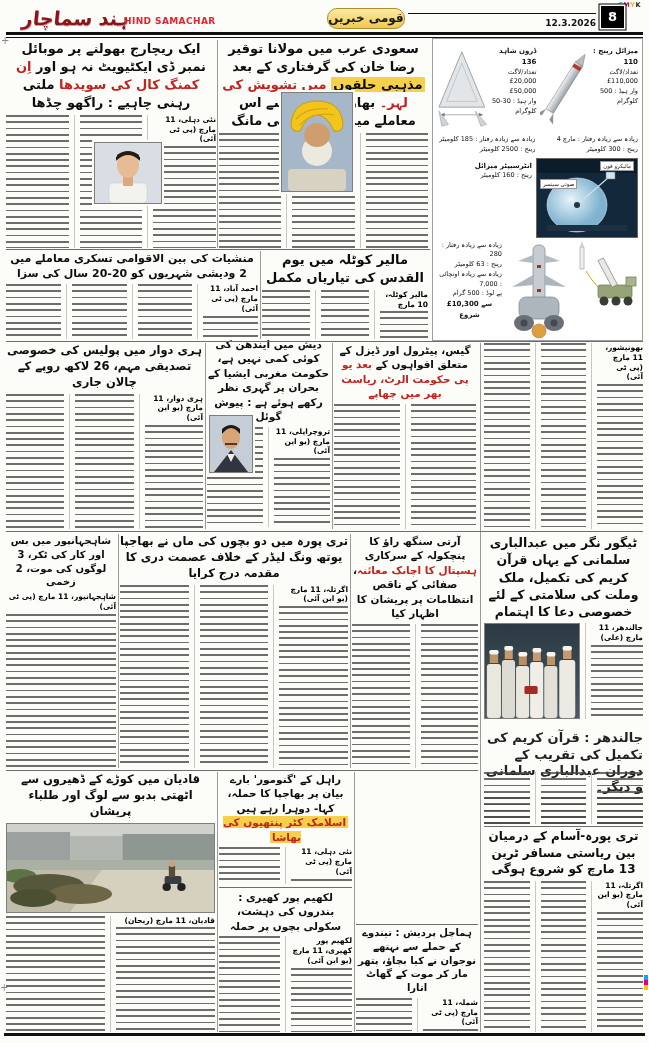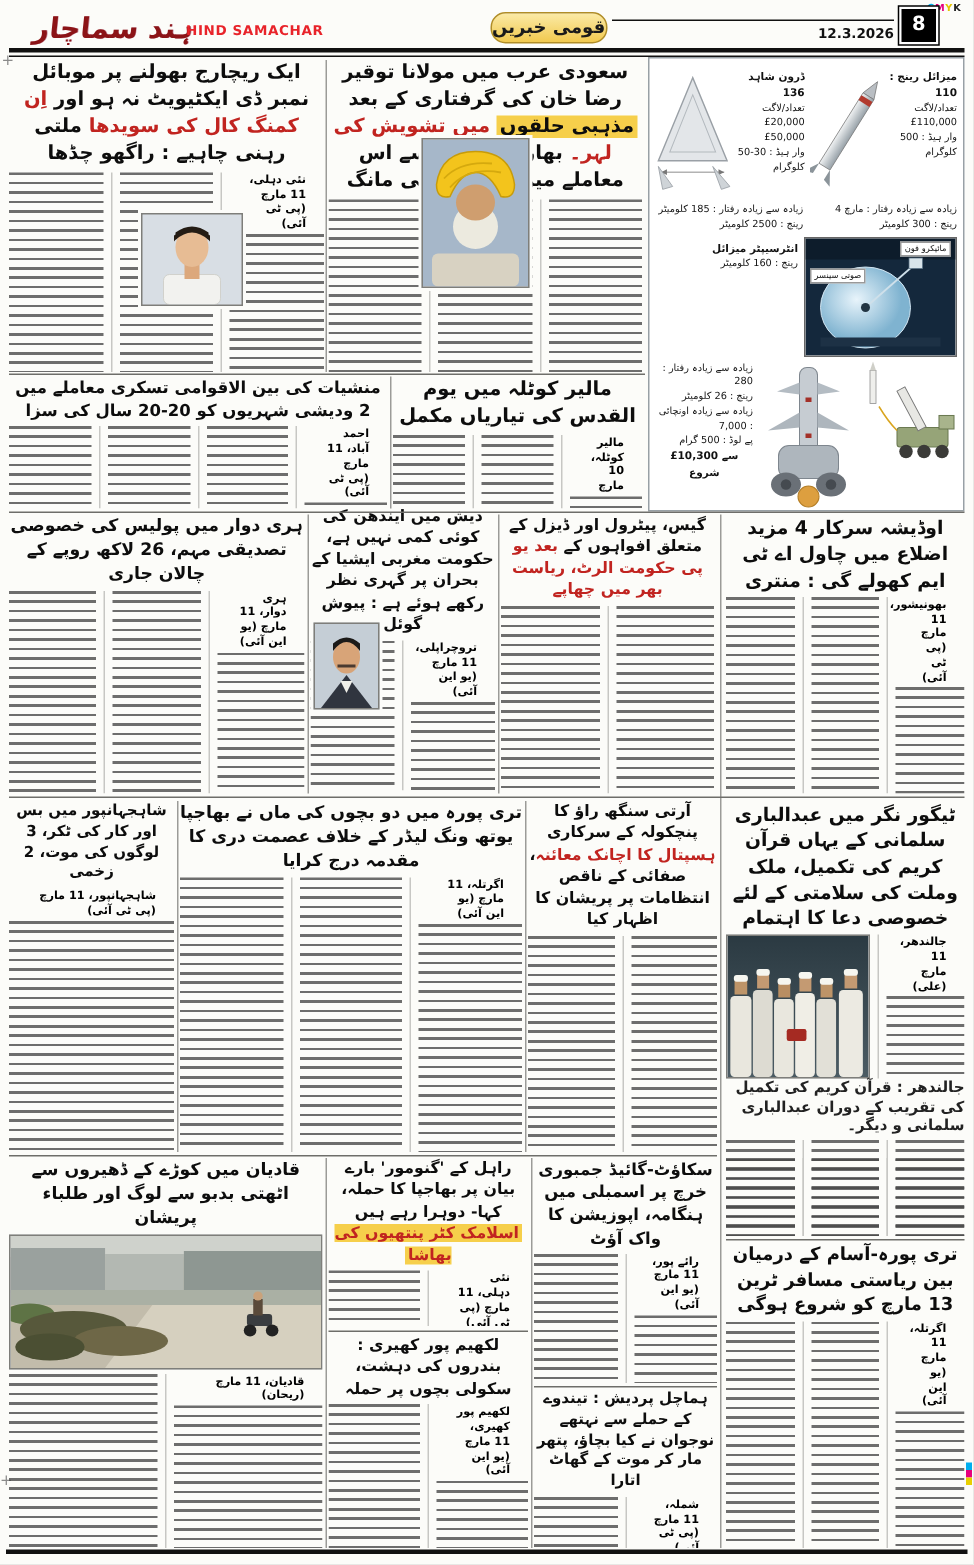--- a/index.html
+++ b/index.html
@@ -9,47 +9,47 @@
   
   .cmyk{position:absolute;top:1px;right:8px;font-size:6.5px;font-weight:bold;letter-spacing:.5px;}
   .cmyk .c{color:#00aeef}.cmyk .m{color:#e6007e}.cmyk .y{color:#e3c400}.cmyk .k{color:#222}
   .reg{position:absolute;color:#8a8a8a;font-size:10px;line-height:10px;}
   .cbar{position:absolute;left:644px;top:975px;width:4px;}
   .cbar div{width:4px;height:5px;}
   
   .mast-ur{position:absolute;left:22px;top:7px;font-size:19px;font-weight:bold;color:var(--maroon);
            transform:skewX(-6deg);text-shadow:.5px .5px 0 #c9a;white-space:nowrap;}
   .mast-en{position:absolute;left:124px;top:16px;font-size:9px;font-weight:bold;color:var(--mred);letter-spacing:.4px;}
-  .badge{position:absolute;left:327px;top:8px;width:76px;height:19px;line-height:19px;text-align:left;
+  .badge{position:absolute;left:327px;top:8px;width:76px;height:19px;line-height:19px;text-align:center;
          font-size:12px;font-weight:bold;color:#1a1a1a;background:linear-gradient(#fbeaa6,#f1c94f);
          border:1px solid #b08d28;border-radius:10px;}
   .datebar{position:absolute;left:408px;top:13px;width:188px;display:flex;justify-content:flex-end;gap:9px;
            font-size:9px;font-weight:bold;color:#111;align-items:flex-end;border-top:1.5px solid #111;padding-top:4px;flex-direction:column;}
   .datebar .dot{color:var(--dot);font-size:8px;}
   .pgbox{position:absolute;left:601px;top:6px;width:23px;height:22px;background:#000;color:#fff;
          font-size:13px;font-weight:bold;text-align:center;line-height:22px;
          box-shadow:0 0 0 1.5px #fff,0 0 0 2.5px #000;}
   .rule-a{position:absolute;left:6px;top:32px;width:637px;height:3px;background:#111;}
   .rule-b{position:absolute;left:6px;top:37px;width:637px;height:1px;background:#111;}
   
   .story{position:absolute;direction:rtl;overflow:hidden;display:flex;flex-direction:column;}
   .hl{margin:0 0 3px;color:#0d0d0d;font-weight:bold;line-height:1.38;text-align:center;}
   .seg-r{color:var(--red);}
   .seg-y{background:var(--yellow);padding:0 2px;}
   .seg-ry{color:var(--red);background:var(--yellow);padding:0 2px;}
   .cols{display:flex;gap:5px;flex:1;min-height:0;}
   .col{flex:1;display:flex;flex-direction:column;min-width:0;}
   .col:not(:last-child){border-left:1px solid #c7c7c4;padding-left:5px;}
-  .dl{margin:0 12px 2px;font-size:7.5px;font-weight:bold;color:#000;text-align:right;line-height:1.3;}
+  .dl{margin:0 0 2px;font-size:7.5px;font-weight:bold;color:#000;text-align:right;line-height:1.3;}
   .ft{flex:1;min-height:6px;opacity:.78;
       background:repeating-linear-gradient(to bottom,#454545 0,#454545 1.7px,transparent 1.7px,transparent 6.3px);}
   .ftl{opacity:.7;background:repeating-linear-gradient(to bottom,#333 0,#333 1.2px,transparent 1.2px,transparent 4.6px);}
   .photo{border:1px solid #7e7e7a;background:#cfd4d8;flex:none;overflow:hidden;}
   .photo.abs{position:absolute;z-index:3;box-shadow:0 0 0 2px #fcfcf9;}
-  .cap{margin:1px 0 2px;font-size:10px;font-weight:bold;color:#222;text-align:right;line-height:1.25;}
+  .cap{margin:11px 0 2px;font-size:13px;font-weight:bold;color:#222;text-align:right;line-height:1.25;}
   .vr{position:absolute;width:1px;background:#9b9b98;}
   .hr{position:absolute;height:1px;background:#6e6e6a;}
   .botrule{position:absolute;left:4px;top:1033px;width:641px;height:3px;background:#111;}
   
   .ig{position:absolute;left:432px;top:38px;width:211px;height:303px;border:1px solid #98a0a5;background:#fff;
       direction:rtl;padding:4px;box-sizing:border-box;display:flex;flex-direction:column;gap:3px;}
   .ig-lbl{font-size:6.5px;line-height:1.5;color:#111;text-align:right;}
   .ig-lbl b{font-size:7px;}
   .num{direction:ltr;unicode-bidi:isolate;display:inline-block;text-align:center;}
   .ig-row{display:flex;gap:4px;align-items:flex-start;}
@@ -241,21 +241,21 @@
         <ellipse cx="18" cy="82" rx="10" ry="8" fill="#6a7077"></ellipse>
           <ellipse cx="48" cy="82" rx="10" ry="8" fill="#6a7077"></ellipse>
         <circle cx="18" cy="82" r="3.5" fill="#454a50"></circle>
           <circle cx="48" cy="82" r="3.5" fill="#454a50"></circle>
         <circle cx="33" cy="90" r="7" fill="#dd9f3f" stroke="#b57f27" stroke-width=".7"></circle>
         <rect x="31" y="24" width="4" height="3" fill="#a33028"></rect>
           <rect x="31" y="48" width="4" height="3" fill="#a33028"></rect>
       </svg>
       <div class="ig-lbl" style="flex:1">
         <span>زیادہ سے زیادہ رفتار : 280</span><br>
-        <span>رینج : 26 کلومیٹر</span><br>
+        <span>رینج : 63 کلومیٹر</span><br>
         <span>زیادہ سے زیادہ اونچائی : 7,000</span><br>
         <span>پے لوڈ : 500 گرام</span><br>
         <b class="num">£10,300 سے شروع</b>
       </div>
     </div>
     <div class="ftl" style="height:6px"></div>
   </div>
 
   <article class="story" style="left:6px;top:251px;width:252px;height:88px">
     <h2 class="hl" style="font-size:11px"><span class="">منشیات کی بین الاقوامی تسکری معاملے میں 2 ودیشی شہریوں کو 20-20 سال کی سزا</span></h2>
@@ -337,21 +337,20 @@
       <div class="col">
           <div class="ft"></div>
         </div>
       <div class="col">
           <div class="ft"></div>
         </div>
     </div>
   </article>
 
   <article class="story" style="left:484px;top:343px;width:159px;height:186px">
-    <h2 class="hl" style="font-size:12.5px"><span class="">اوڈیشہ سرکار 4 مزید اضلاع میں چاول اے ٹی ایم کھولے گی : منتری</span></h2>
     <div class="cols">
       <div class="col">
           <p class="dl">بھونیشور، 11 مارچ (پی ٹی آئی)</p>
           <div class="ft"></div>
         </div>
       <div class="col">
           <div class="ft"></div>
         </div>
       <div class="col">
           <div class="ft"></div>
@@ -503,32 +502,20 @@
       <div class="col">
           <p class="dl">لکھیم پور کھیری، 11 مارچ (یو این آئی)</p>
           <div class="ft"></div>
         </div>
       <div class="col">
           <div class="ft"></div>
         </div>
     </div>
   </article>
 
-  <article class="story" style="left:356px;top:772px;width:122px;height:150px">
-    <h2 class="hl" style="font-size:11px"><span class="">سکاؤٹ-گائیڈ جمبوری خرچ پر اسمبلی میں ہنگامہ، اپوزیشن کا واک آؤٹ</span></h2>
-    <div class="cols">
-      <div class="col">
-          <p class="dl">رائے پور، 11 مارچ (یو این آئی)</p>
-          <div class="ft"></div>
-        </div>
-      <div class="col">
-          <div class="ft"></div>
-        </div>
-    </div>
-  </article>
 
   <article class="story" style="left:356px;top:926px;width:122px;height:106px">
     <h2 class="hl" style="font-size:10px"><span class="">ہماچل پردیش : تیندوے کے حملے سے نہتھے نوجوان نے کیا بچاؤ، پتھر مار کر موت کے گھاٹ اتارا</span></h2>
     <div class="cols">
       <div class="col">
           <p class="dl">شملہ، 11 مارچ (پی ٹی آئی)</p>
           <div class="ft"></div>
         </div>
       <div class="col">
           <div class="ft"></div>

